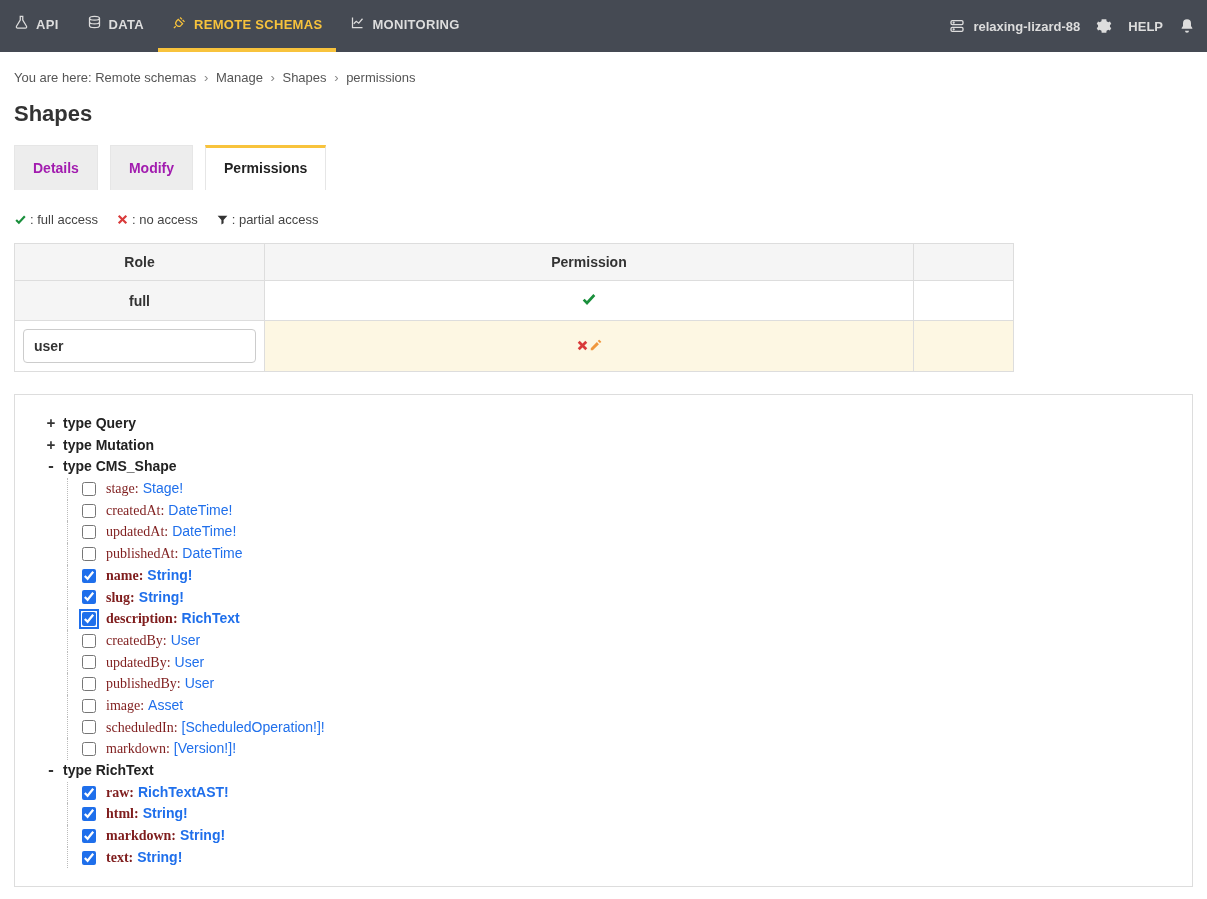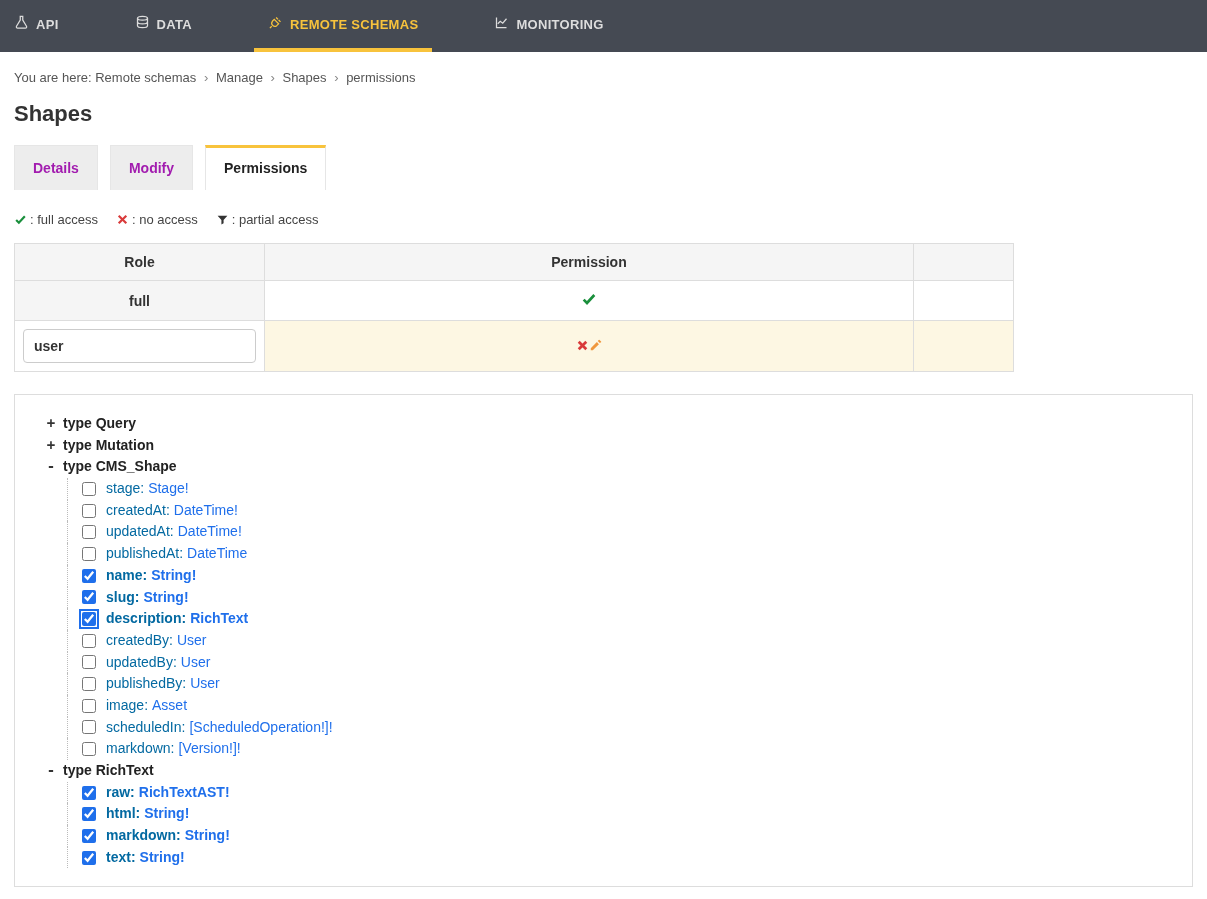--- a/index.html
+++ b/index.html
@@ -13,21 +13,21 @@
   
   .topnav {
     background: #454a53;
     height: 52px;
     display: flex;
     align-items: stretch;
     color: #ddd;
     font-weight: 700;
     font-size: 13px;
   }
-  .topnav .nav-left { display: flex; gap: 48px; }
+  .topnav .nav-left { display: flex; }
   .topnav .nav-item {
     display: flex;
     align-items: center;
     padding: 0 14px;
     gap: 7px;
     cursor: pointer;
     border-bottom: 4px solid transparent;
     letter-spacing: 0.3px;
   }
   .topnav .nav-item.active {
@@ -153,21 +153,21 @@
     margin-left: 22px;
     padding-left: 14px;
     border-left: 1px dotted #bbb;
   }
   .field-line input[type=checkbox]{
     width:14px;
     height:14px;
     accent-color:#1f6feb;
     margin-right:6px;
   }
-  .field-line .fname { color:#0369a1;}
+  .field-line .fname { color:#7f1d1d;font-family:Liberation Serif, serif;}
   .field-line .ftype { color:#1f6feb;}
   .field-line.sel .fname { font-weight:700; }
   .field-line.sel .ftype { font-weight:700; }
   .field-line.focused input[type=checkbox]{
     outline:2px solid #1f6feb;
     outline-offset:1px;
   }
 </style>
 </head>
 <body>
@@ -197,20 +197,38 @@
       </div>
       <div class="nav-item">
         <span><svg viewBox="0 0 24 24" fill="none" stroke="currentColor" stroke-width="2">
             <path d="M4 4v16h16"></path>
             <polyline points="6 14 10 10 14 13 20 6"></polyline>
           </svg></span>
         <span>MONITORING</span>
       </div>
     </div>
   <div class="spacer"></div>
+  <div class="nav-right">
+    <div class="proj">
+      <svg viewBox="0 0 24 24" fill="none" stroke="currentColor" stroke-width="2">
+          <rect x="3" y="4" width="18" height="6" rx="2"></rect>
+          <rect x="3" y="14" width="18" height="6" rx="2"></rect>
+          <circle cx="7" cy="7" r="0.7" fill="currentColor"></circle>
+          <circle cx="7" cy="17" r="0.7" fill="currentColor"></circle>
+        </svg>
+      <span>relaxing-lizard-88</span>
+    </div>
+    <svg viewBox="0 0 24 24" fill="currentColor">
+        <path d="M12 8a4 4 0 100 8 4 4 0 000-8zm9 4a7.9 7.9 0 00-.15-1.5l2.1-1.6-2-3.5-2.5 1a8 8 0 00-2.6-1.5L15.5 2h-7l-.35 2.9a8 8 0 00-2.6 1.5l-2.5-1-2 3.5 2.1 1.6A7.9 7.9 0 003 12c0 .5.05 1 .15 1.5l-2.1 1.6 2 3.5 2.5-1a8 8 0 002.6 1.5L8.5 22h7l.35-2.9a8 8 0 002.6-1.5l2.5 1 2-3.5-2.1-1.6c.1-.5.15-1 .15-1.5z"></path>
+      </svg>
+    <span style="font-weight:700;">HELP</span>
+    <svg viewBox="0 0 24 24" fill="currentColor">
+        <path d="M12 2a6 6 0 00-6 6v4l-2 3v1h16v-1l-2-3V8a6 6 0 00-6-6zm0 20a3 3 0 003-3H9a3 3 0 003 3z"></path>
+      </svg>
+  </div>
 </div>
 
 <div class="crumbs">
   <span>You are here: </span>
   <span id="crumb-parts"><span>Remote schemas</span><span class="sep"> › </span><span>Manage</span><span class="sep"> › </span><span>Shapes</span><span class="sep"> › </span><span>permissions</span></span>
 </div>
 
 <h1 class="page-title">Shapes</h1>
 
 <div class="tabs" id="tabs">

